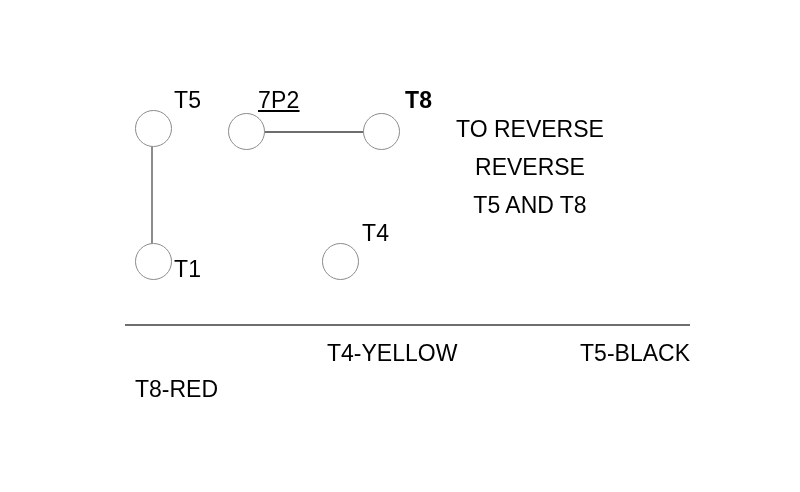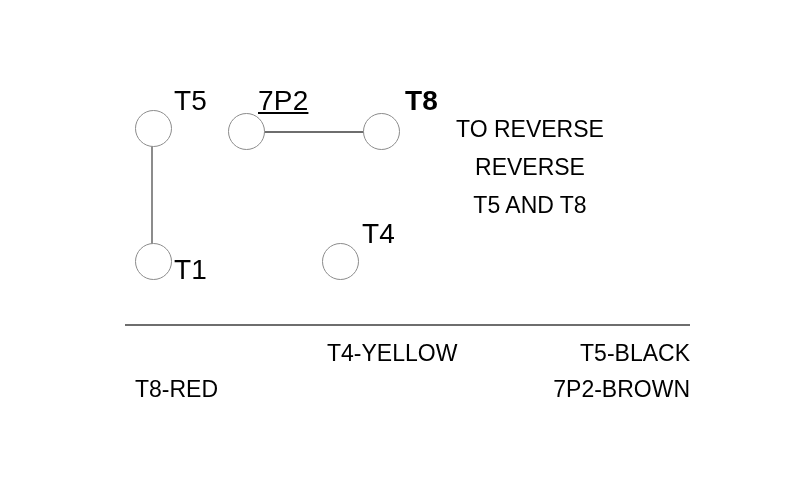--- a/index.html
+++ b/index.html
@@ -38,21 +38,21 @@
   }
   .wire-h {
     position: absolute;
     height: 2px;
     background: #6e6e6e;
   }
 
   
   .term-label {
     position: absolute;
-    font-size: 28px;
+    font-size: 23px;
     line-height: 23px;
     letter-spacing: 0.2px;
     white-space: nowrap;
   }
 
   
   #instructions {
     position: absolute;
     left: 405px;
     top: 110px;
@@ -132,18 +132,17 @@
   <div id="legend">
 
     <div class="legend-row">
       <div class="legend-cell col-mid">T4-YELLOW</div>
       <div class="legend-cell col-right">T5-BLACK</div>
     </div>
 
     <div class="legend-row">
       <div class="legend-cell col-left">T8-RED</div>
       <div class="legend-cell col-mid"></div>
-      <div class="legend-cell col-right">7P2-BROWN</div>
     </div>
 
   </div>
 
 </div>
 
 </body></html>

